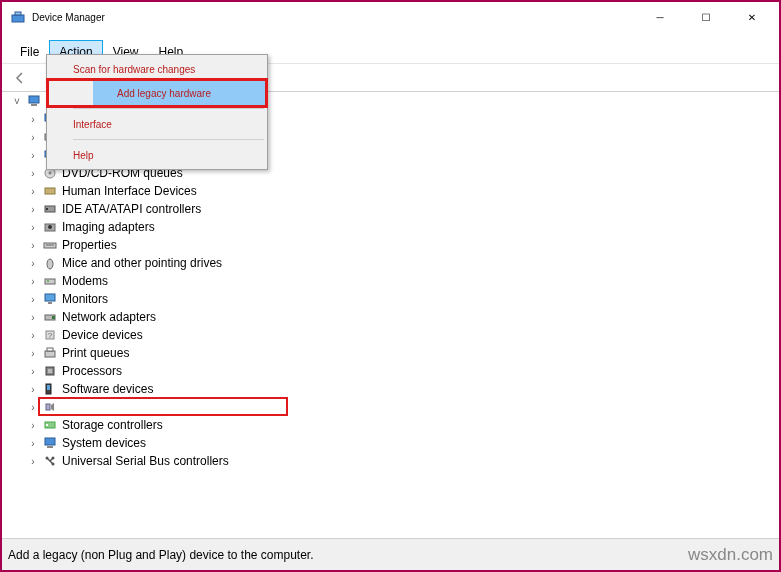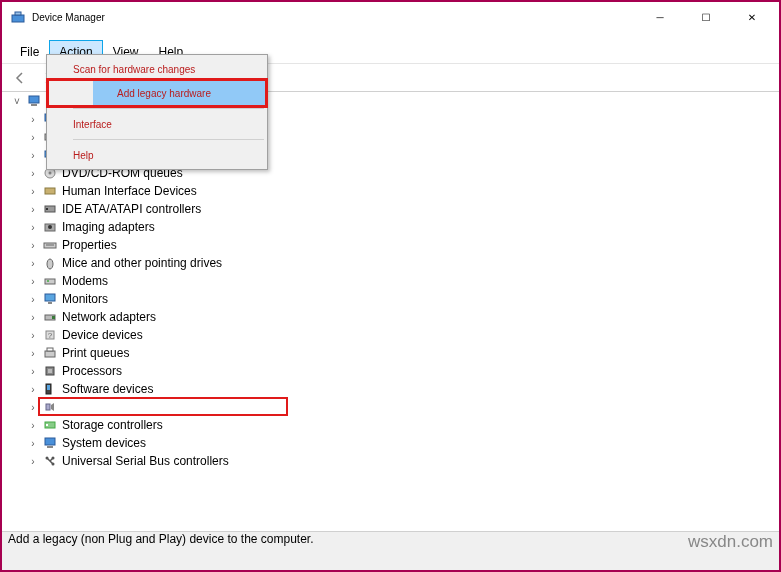--- a/index.html
+++ b/index.html
@@ -92,23 +92,23 @@
 .devicon { width:16px; height:16px; margin:0 4px 0 2px; display:inline-flex; align-items:center; justify-content:center; }
 .indent0 { padding-left: 6px; }
 .indent1 { padding-left: 22px; }
 .highlight-box {
   position:absolute;
   border:2px solid #e01a1a;
   pointer-events:none;
 }
 .statusbar {
   position:absolute; left:0; right:0; bottom:0;
-  height:39px;
+  height:32px;
   border-top:1px solid #d0d0d0;
-  display:flex; 
+  display:flex; align-items:center;
   padding:0 6px;
   font-size:12px;
   background:#f0f0f0;
 }
 .statusbar .watermark { margin-left:auto; color:#888; font-size:17px; }
 svg { display:block; }
 </style>
 </head>
 <body>
 

